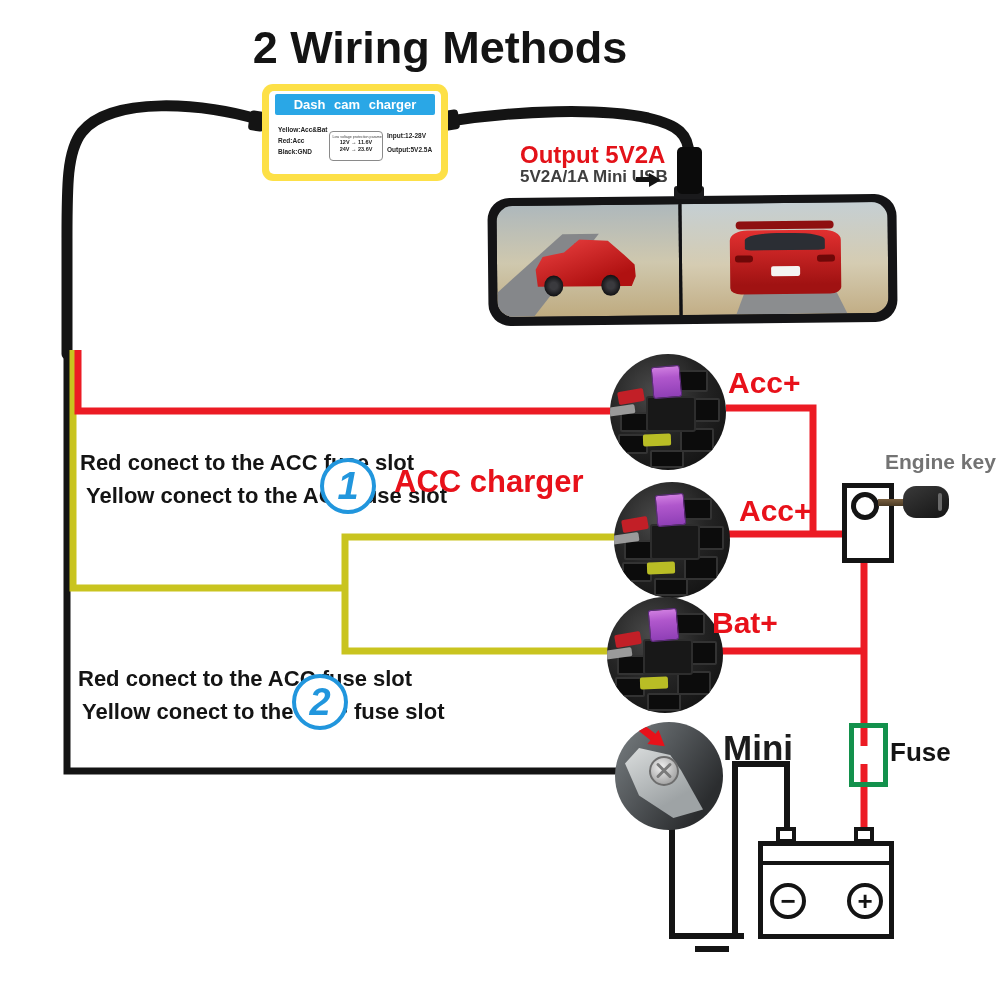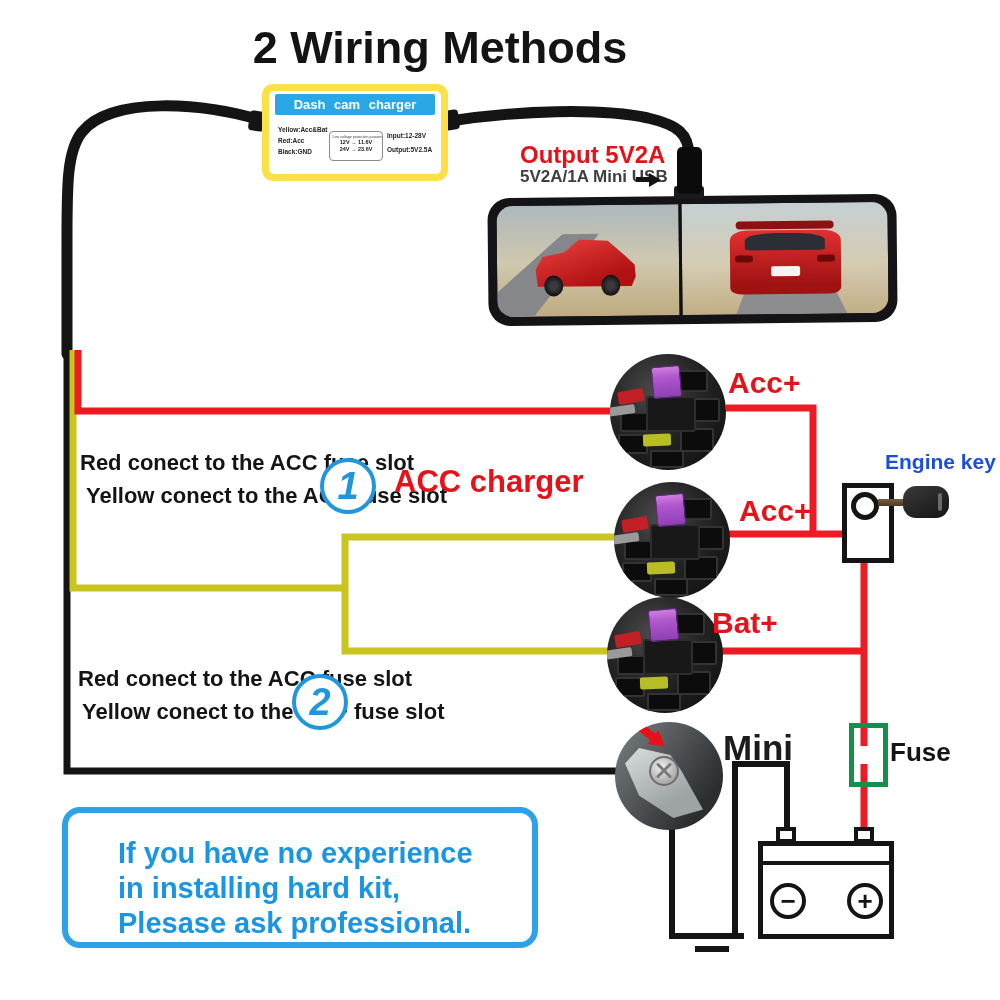--- a/index.html
+++ b/index.html
@@ -67,21 +67,21 @@
   .gc-bracket{position:absolute;left:10px;top:26px;width:78px;height:70px;background:linear-gradient(150deg,#dadddd 0%,#9ea3a5 70%);
      clip-path:polygon(18% 0,58% 10%,72% 32%,100% 88%,62% 100%,18% 68%,0 22%);}
   .gc-screw{position:absolute;left:34px;top:34px;width:26px;height:26px;border-radius:50%;border:2px solid #6d6d6d;
      background:radial-gradient(circle at 40% 35%, #f0f0f0 0%, #b9b9b9 55%, #8e8e8e 100%);}
   .gc-screw .sl1,.gc-screw .sl2{position:absolute;left:3px;top:11px;width:20px;height:3px;background:#7a7a7a;border-radius:2px;}
   .gc-screw .sl1{transform:rotate(45deg);} .gc-screw .sl2{transform:rotate(-45deg);}
   .gc-arrow{position:absolute;left:18px;top:6px;width:40px;height:18px;transform:rotate(38deg);}
   .gc-arrow .bar{position:absolute;left:0;top:5px;width:22px;height:8px;background:#e8111a;}
   .gc-arrow .tip{position:absolute;left:20px;top:0;width:0;height:0;border-left:15px solid #e8111a;border-top:9px solid transparent;border-bottom:9px solid transparent;}
   
-  .eng-label{left:885px;top:450px;font-size:21px;font-weight:bold;color:#1d4ed8;}
+  .eng-label{left:885px;top:450px;font-size:21px;font-weight:bold;color:#737373;}
   .switch-box{left:842px;top:483px;width:42px;height:70px;background:#ffffff;border:5px solid #141414;z-index:6;}
   .keyhole{position:absolute;left:4px;top:4px;width:18px;height:18px;border:5px solid #141414;border-radius:50%;background:#fff;}
   .key-shaft{left:878px;top:499px;width:30px;height:7px;background:linear-gradient(180deg,#7a6040,#4a3a24);z-index:7;}
   .key-head{left:903px;top:486px;width:46px;height:32px;background:linear-gradient(150deg,#3a3a3a,#141414);border-radius:13px;z-index:7;}
   .key-head .dot{position:absolute;right:7px;top:7px;width:4px;height:18px;background:#6a6a6a;border-radius:2px;}
   
   .ground-label{left:723px;top:728px;font-size:35px;font-weight:600;color:#1c1c1c;}
   .fuse-sym{left:849px;top:723px;width:29px;height:54px;border:5px solid #13914c;background:transparent;z-index:5;}
   .fuse-label{left:890px;top:737px;font-size:26px;font-weight:bold;color:#141414;text-align:center;}
   .battery{left:758px;top:841px;width:136px;height:98px;border:5px solid #141414;background:#ffffff;box-sizing:border-box;z-index:5;}
@@ -263,19 +263,14 @@
   <div class="abs fuse-label">Fuse</div>
 
   <div class="abs term" style="left:776px;top:827px;"></div>
   <div class="abs term" style="left:854px;top:827px;"></div>
   <div class="abs battery">
     <div class="lid"></div>
   </div>
   <div class="abs batt-sign" style="left:770px;top:883px;">−</div>
   <div class="abs batt-sign" style="left:847px;top:883px;">+</div>
 
-  <div class="abs warning">
-    <div class="wl" style="top:24px;">If you have no experience</div>
-    <div class="wl" style="top:59px;">in installing hard kit,</div>
-    <div class="wl" style="top:94px;">Plesase ask professional.</div>
-  </div>
 
 </div>
 
 </body></html>

